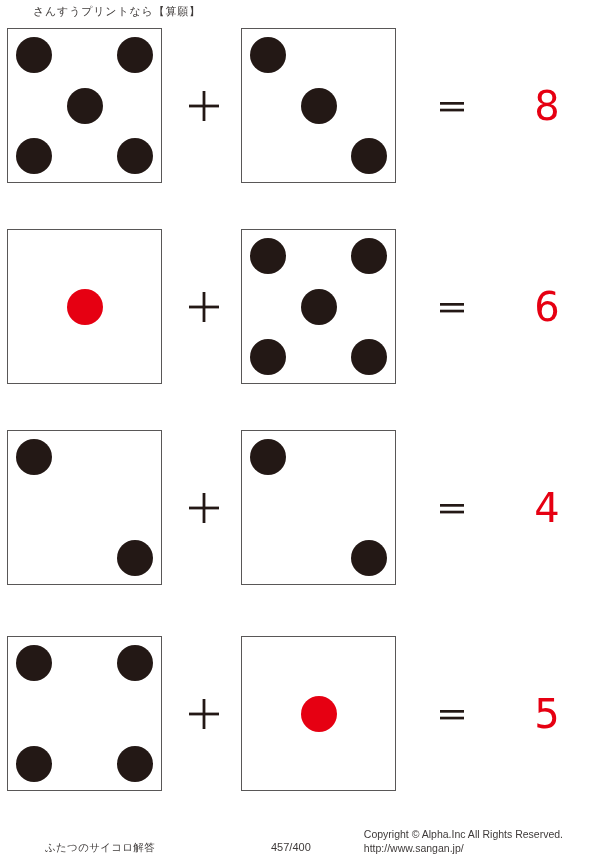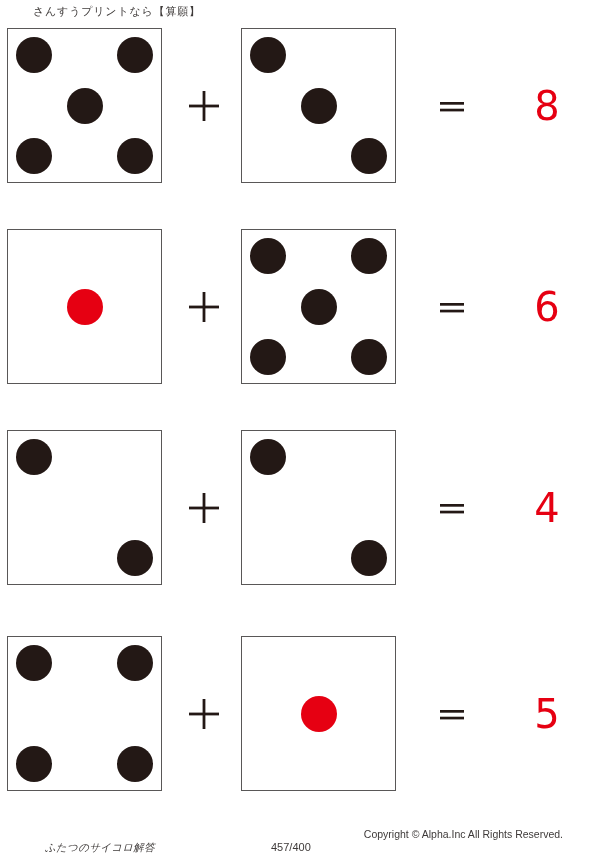--- a/index.html
+++ b/index.html
@@ -33,21 +33,21 @@
 
   .op{position:absolute;color:var(--op-color);}
   .op.plus{left:189px;top:63px;}
   .op.equals{left:440px;top:74px;}
 
   .answer{position:absolute;left:512px;top:57px;width:70px;height:42px;
        text-align:center;font-size:40px;line-height:42px;
        font-family:"DejaVu Sans", sans-serif;color:var(--answer-red);}
 
   .footer-left{position:absolute;left:45px;top:841px;font-size:10.5px;
-       letter-spacing:0.3px;white-space:nowrap;font-style:italic;}
+       letter-spacing:0.3px;white-space:nowrap;}
   .footer-page{position:absolute;left:271px;top:841px;font-size:11px;
        white-space:nowrap;}
   .footer-copy{position:absolute;right:37px;top:828px;
        font-size:10.5px;line-height:13.5px;white-space:nowrap;}
 </style>
 </head>
 <body>
 
 <div class="page">
 
@@ -137,15 +137,16 @@
       <rect x="0" y="0" width="24" height="2.7" fill="currentColor"></rect>
       <rect x="0" y="6.7" width="24" height="2.7" fill="currentColor"></rect>
     </svg>
     <div class="answer">5</div>
   </div>
 
   <div class="footer-left">ふたつのサイコロ解答</div>
   <div class="footer-page">457/400</div>
   <div class="footer-copy">
     <div>Copyright ©  Alpha.Inc All Rights Reserved.</div>
+    <div>http://www.sangan.jp/</div>
   </div>
 
 </div>
 
 </body></html>

